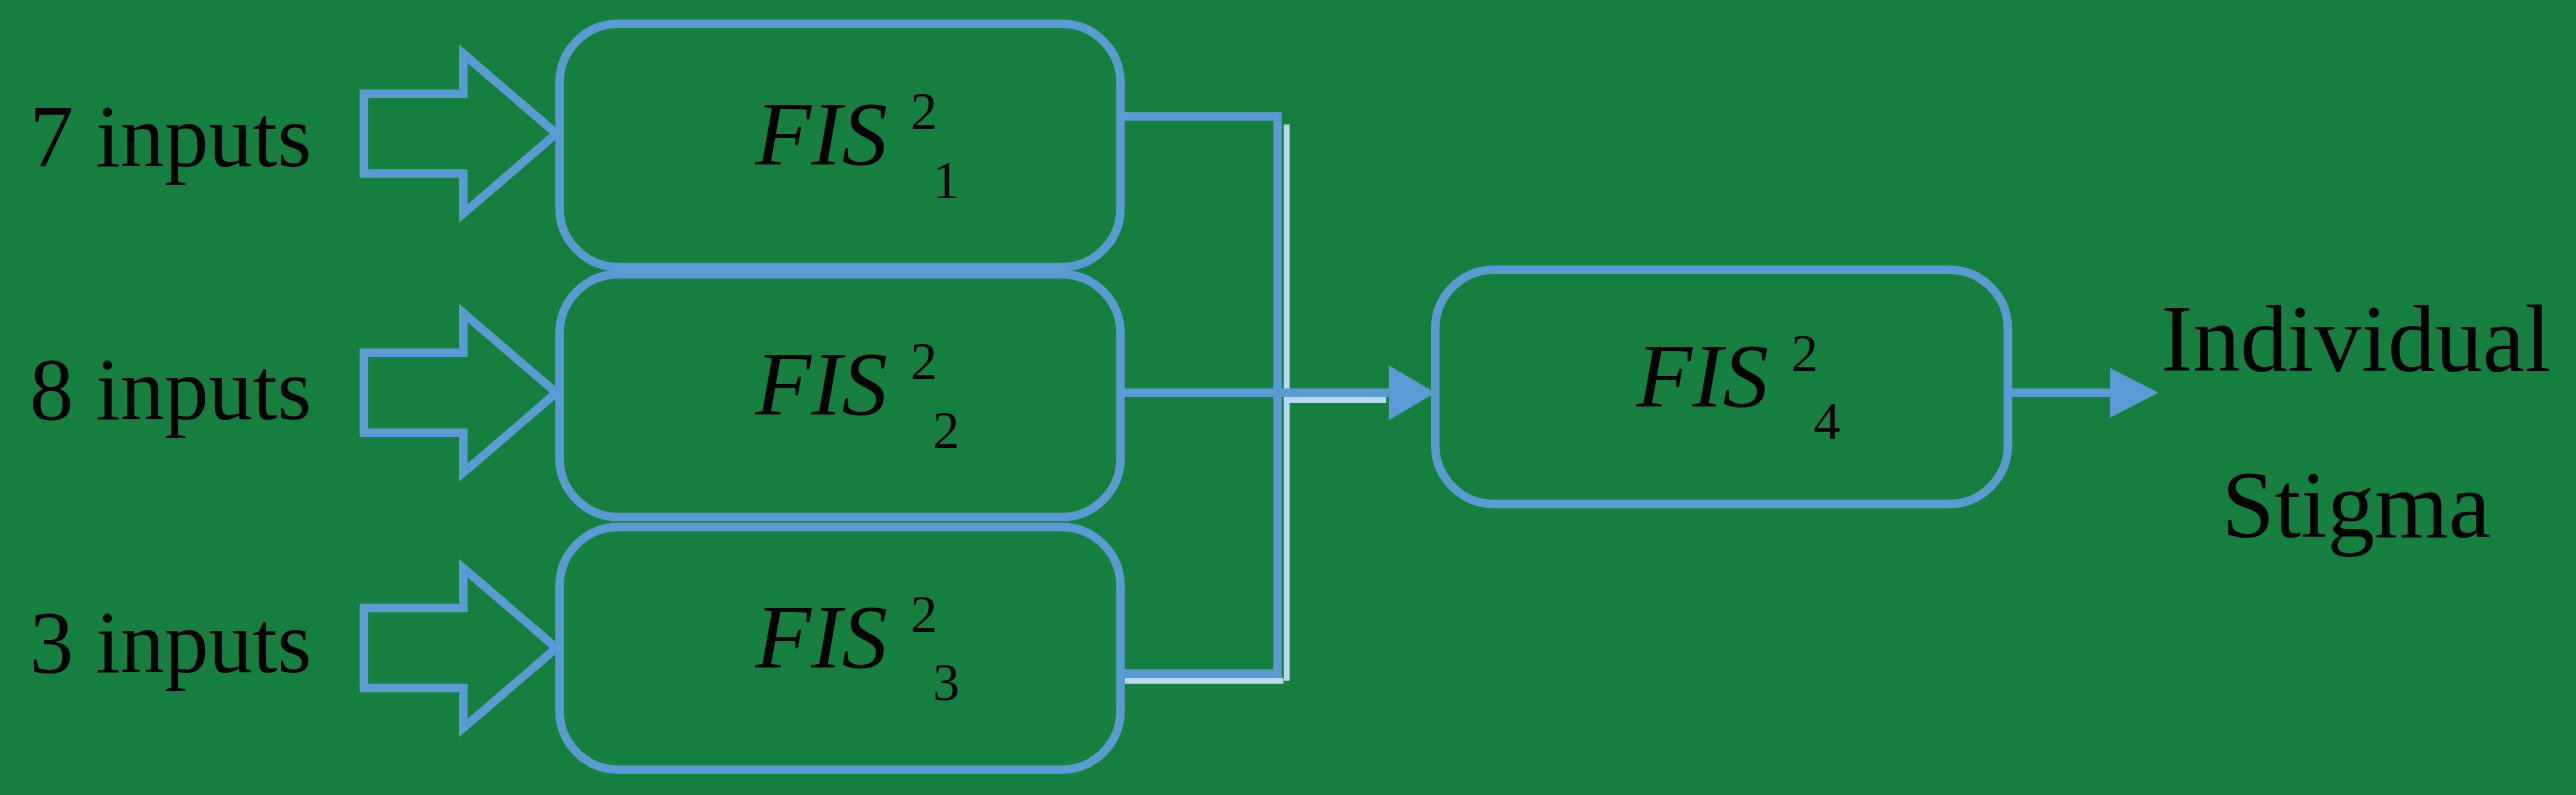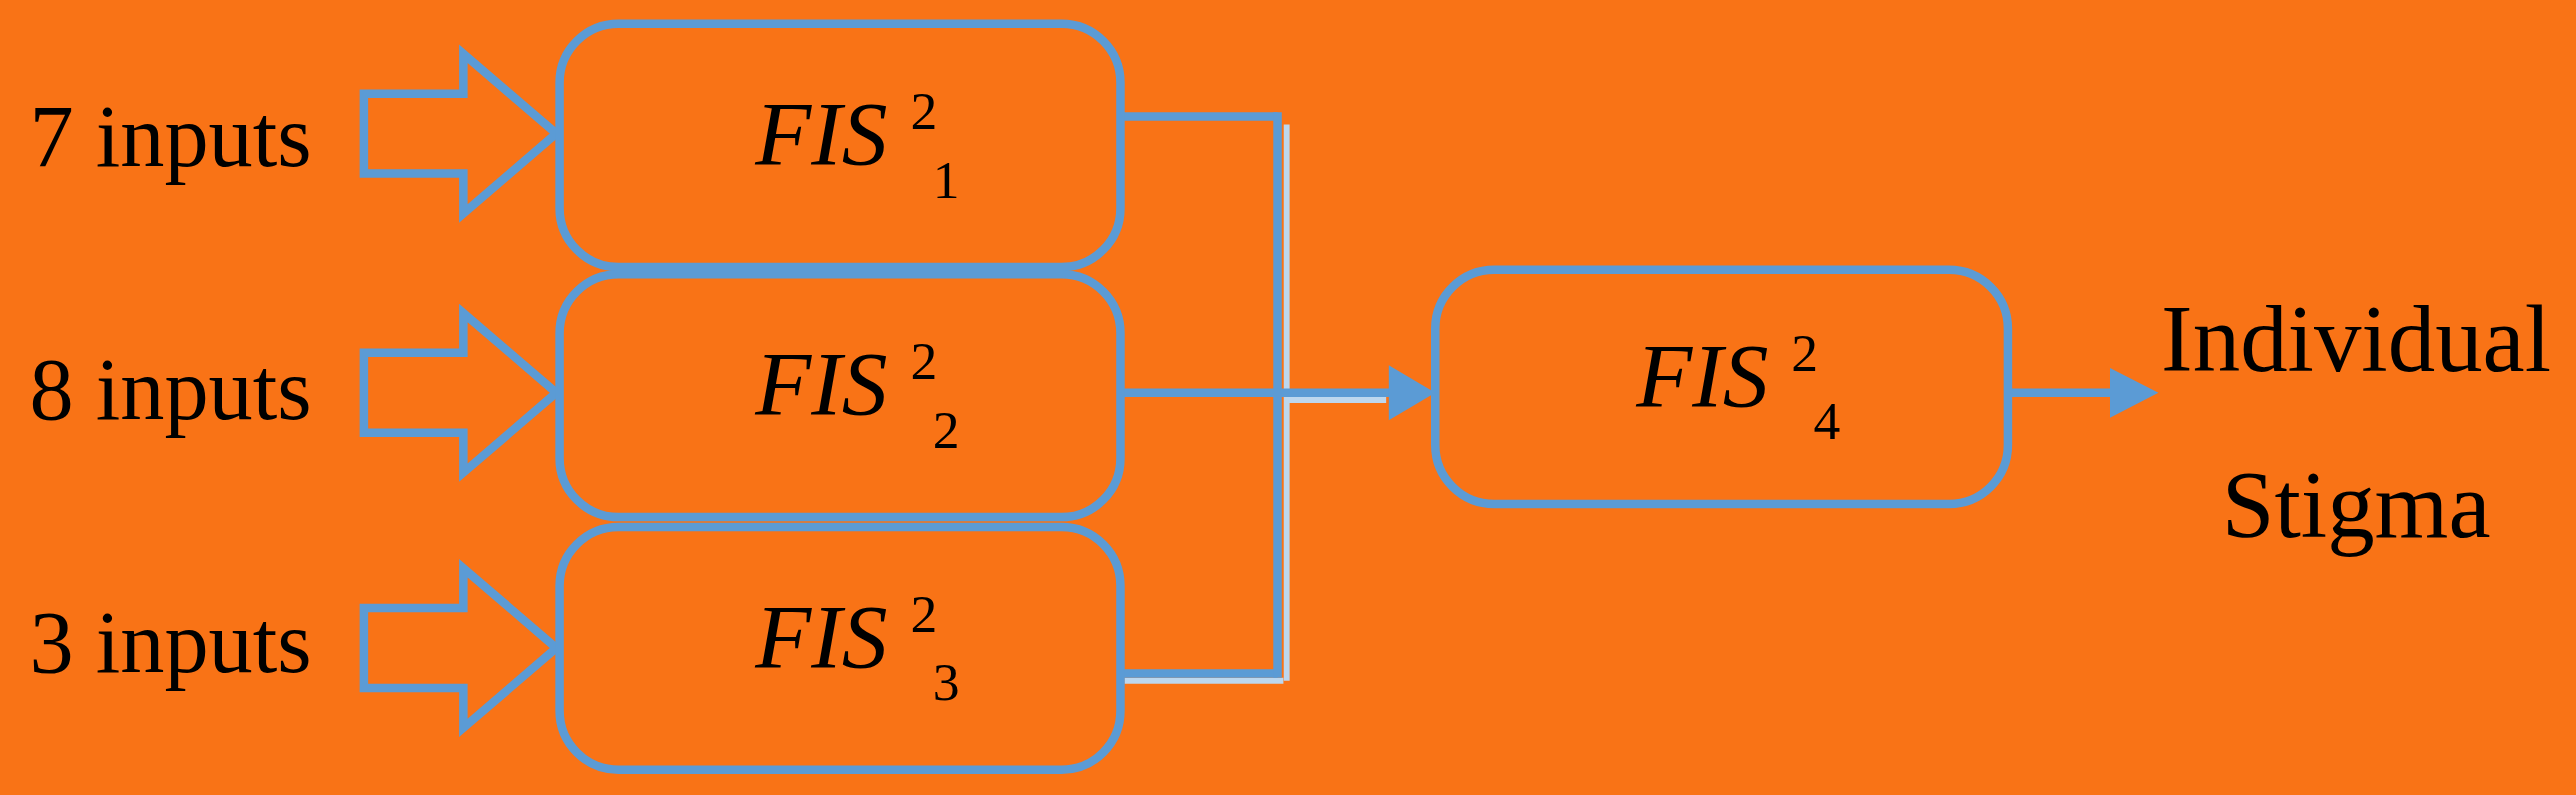--- a/index.html
+++ b/index.html
@@ -4,21 +4,21 @@
 <style>
   html, body {
     margin: 0;
     padding: 0;
     background: #ffffff;
   }
   .stage {
     position: relative;
     width: 2576px;
     height: 796px;
-    background: #f97316;
+    background: #15803d;
     overflow: hidden;
   }
   svg.diagram {
     display: block;
     width: 100%;
     height: 100%;
   }
   .label-text {
     font-family: "Liberation Serif", "DejaVu Serif", serif;
     fill: #000000;

